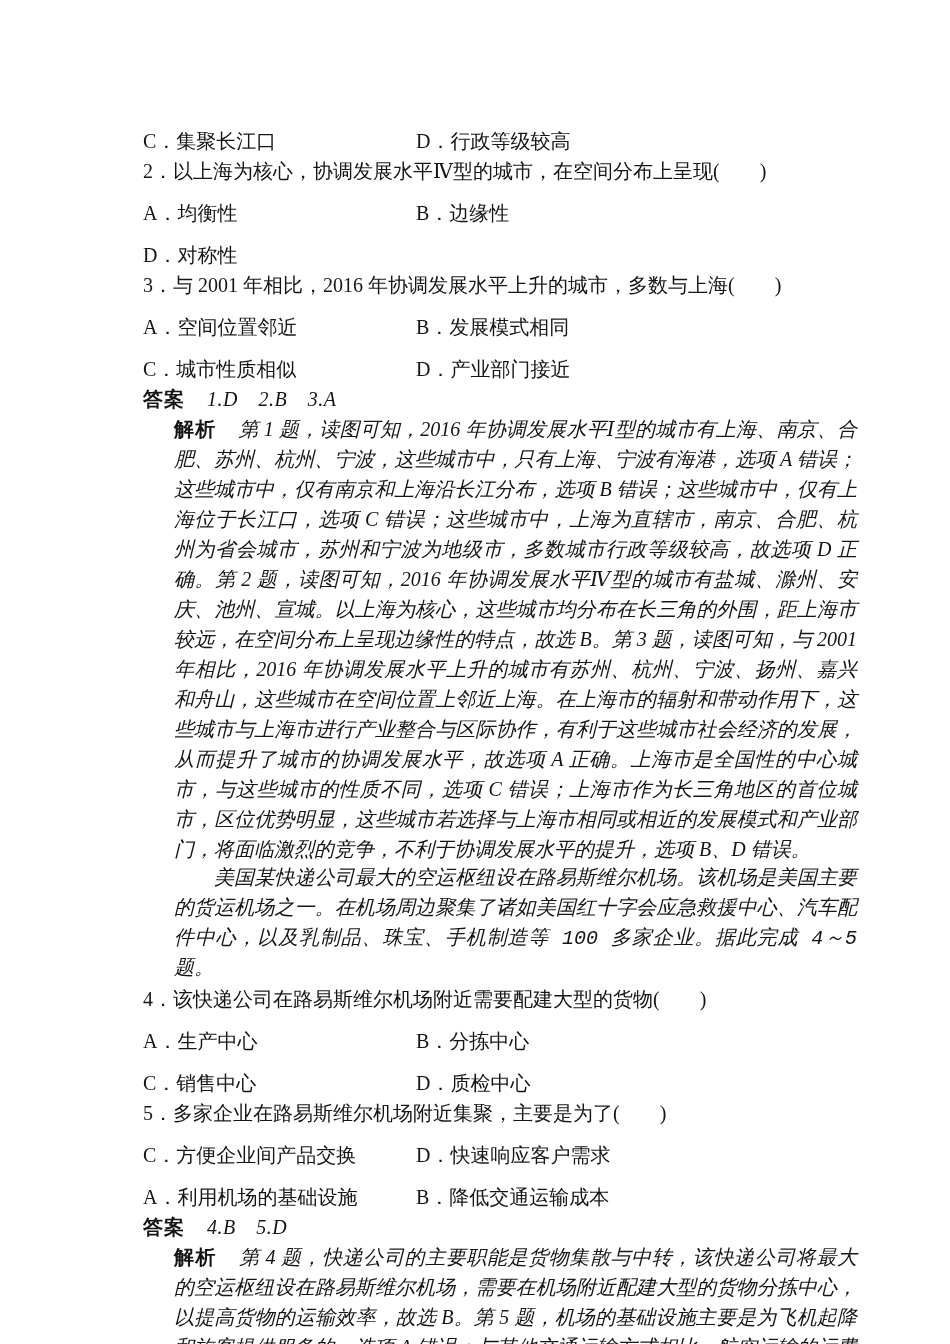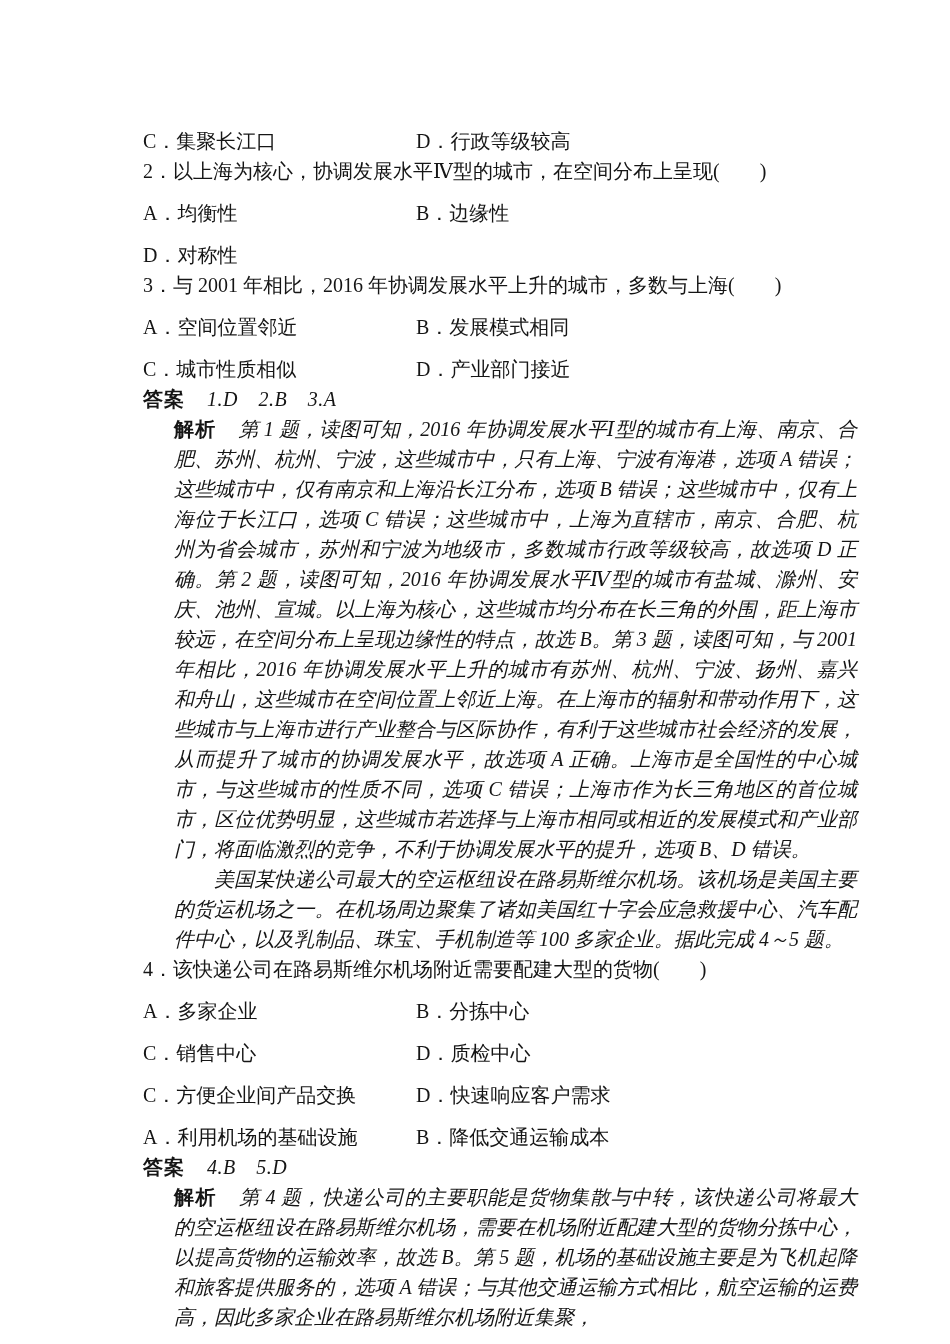--- a/index.html
+++ b/index.html
@@ -47,20 +47,21 @@
   .ans-items {
     letter-spacing: 0.5px;
     font-style: italic;
   }
   
   .kai {
     font-style: italic;
   }
   .indent2 {
     text-indent: 2em;
+    font-family: Liberation Mono, monospace;
   }
 </style>
 </head>
 <body>
 
 <div class="page">
 
   <div class="opt-row">
     <span>C．集聚长江口</span>
     <span>D．行政等级较高</span>
@@ -90,28 +91,29 @@
   </div>
 
   <div class="para">
     <span class="label">解析</span><span class="kai">第 1 题，读图可知，2016 年协调发展水平Ⅰ型的城市有上海、南京、合肥、苏州、杭州、宁波，这些城市中，只有上海、宁波有海港，选项 A 错误；这些城市中，仅有南京和上海沿长江分布，选项 B 错误；这些城市中，仅有上海位于长江口，选项 C 错误；这些城市中，上海为直辖市，南京、合肥、杭州为省会城市，苏州和宁波为地级市，多数城市行政等级较高，故选项 D 正确。第 2 题，读图可知，2016 年协调发展水平Ⅳ型的城市有盐城、滁州、安庆、池州、宣城。以上海为核心，这些城市均分布在长三角的外围，距上海市较远，在空间分布上呈现边缘性的特点，故选 B。第 3 题，读图可知，与 2001 年相比，2016 年协调发展水平上升的城市有苏州、杭州、宁波、扬州、嘉兴和舟山，这些城市在空间位置上邻近上海。在上海市的辐射和带动作用下，这些城市与上海市进行产业整合与区际协作，有利于这些城市社会经济的发展，从而提升了城市的协调发展水平，故选项 A 正确。上海市是全国性的中心城市，与这些城市的性质不同，选项 C 错误；上海市作为长三角地区的首位城市，区位优势明显，这些城市若选择与上海市相同或相近的发展模式和产业部门，将面临激烈的竞争，不利于协调发展水平的提升，选项 B、D 错误。</span>
   </div>
 
   <div class="para kai indent2">美国某快递公司最大的空运枢纽设在路易斯维尔机场。该机场是美国主要的货运机场之一。在机场周边聚集了诸如美国红十字会应急救援中心、汽车配件中心，以及乳制品、珠宝、手机制造等 100 多家企业。据此完成 4～5 题。</div>
 
   <div class="line">4．该快递公司在路易斯维尔机场附近需要配建大型的货物(　　)</div>
   <div class="opt-row">
-    <span>A．多家企业</span>
+    <span>A．生产中心</span>
     <span>B．分拣中心</span>
   </div>
   <div class="opt-row">
     <span>C．销售中心</span>
     <span>D．质检中心</span>
   </div>
 
+  <div class="line">5．多家企业在路易斯维尔机场附近集聚，主要是为了(　　)</div>
   <div class="opt-row">
     <span>C．方便企业间产品交换</span>
     <span>D．快速响应客户需求</span>
   </div>
   <div class="opt-row">
     <span>A．利用机场的基础设施</span>
     <span>B．降低交通运输成本</span>
   </div>
 
   <div class="line">

